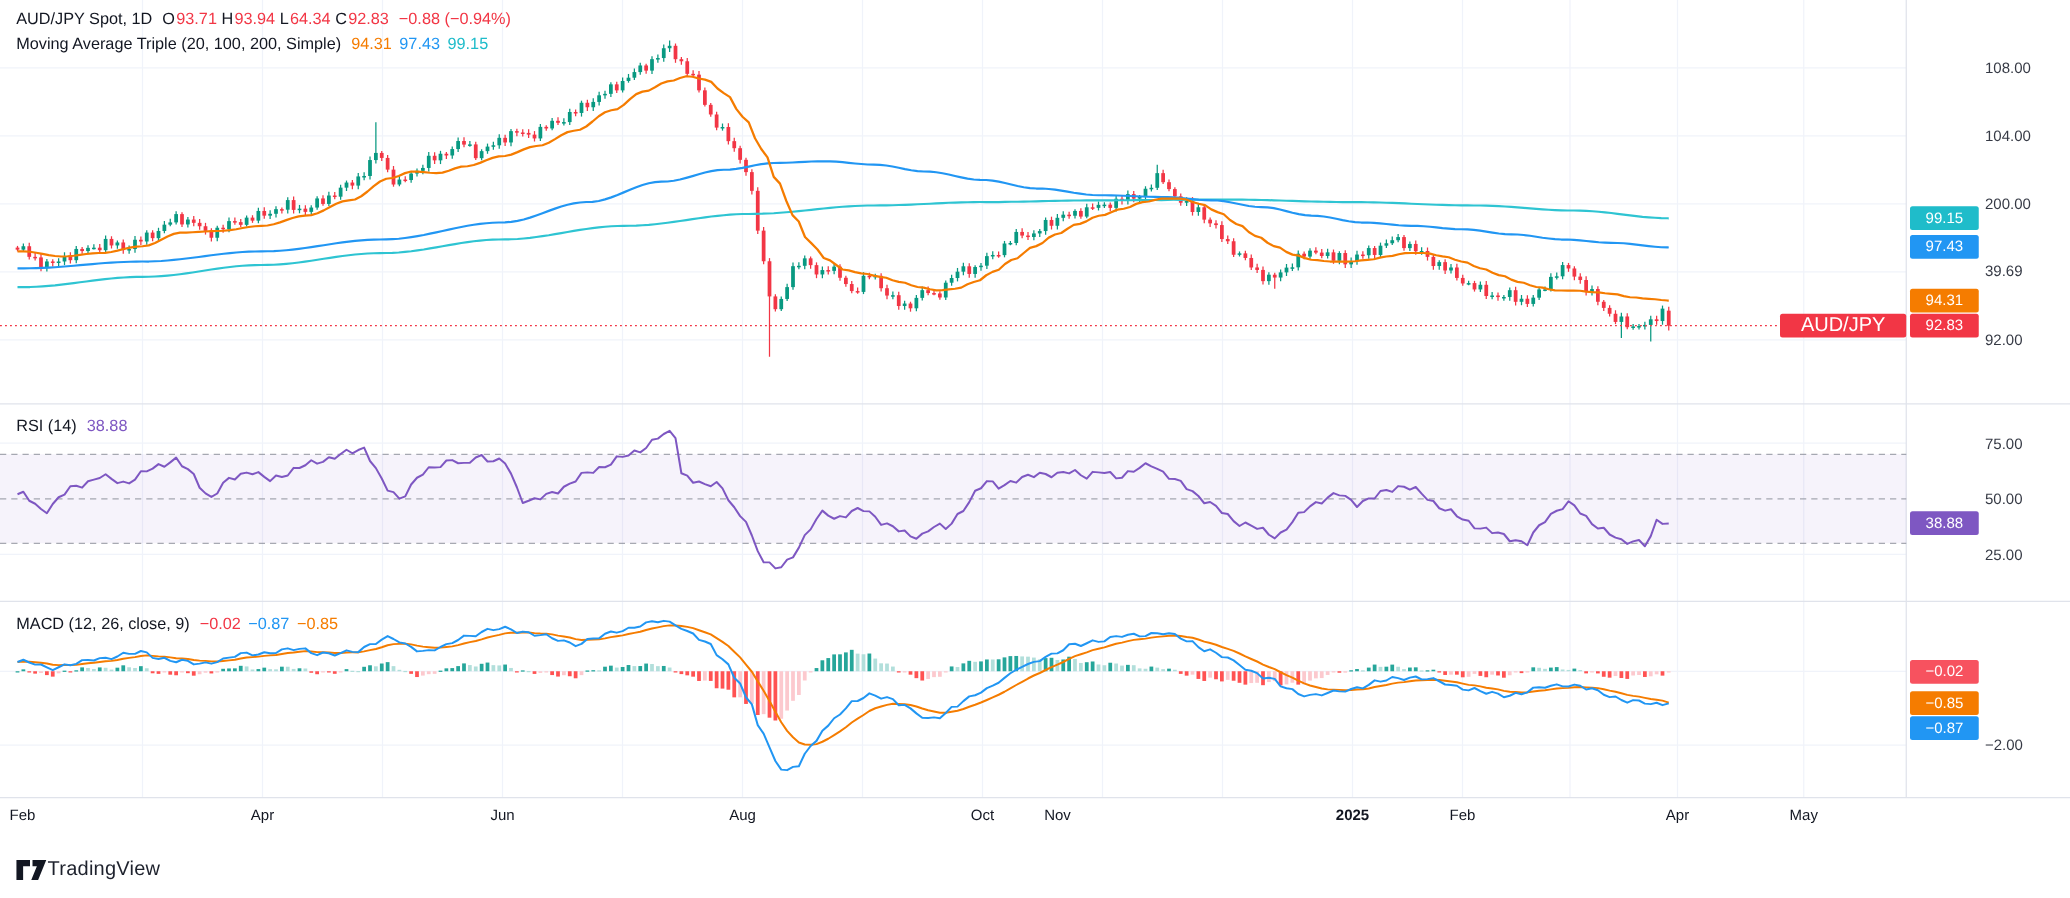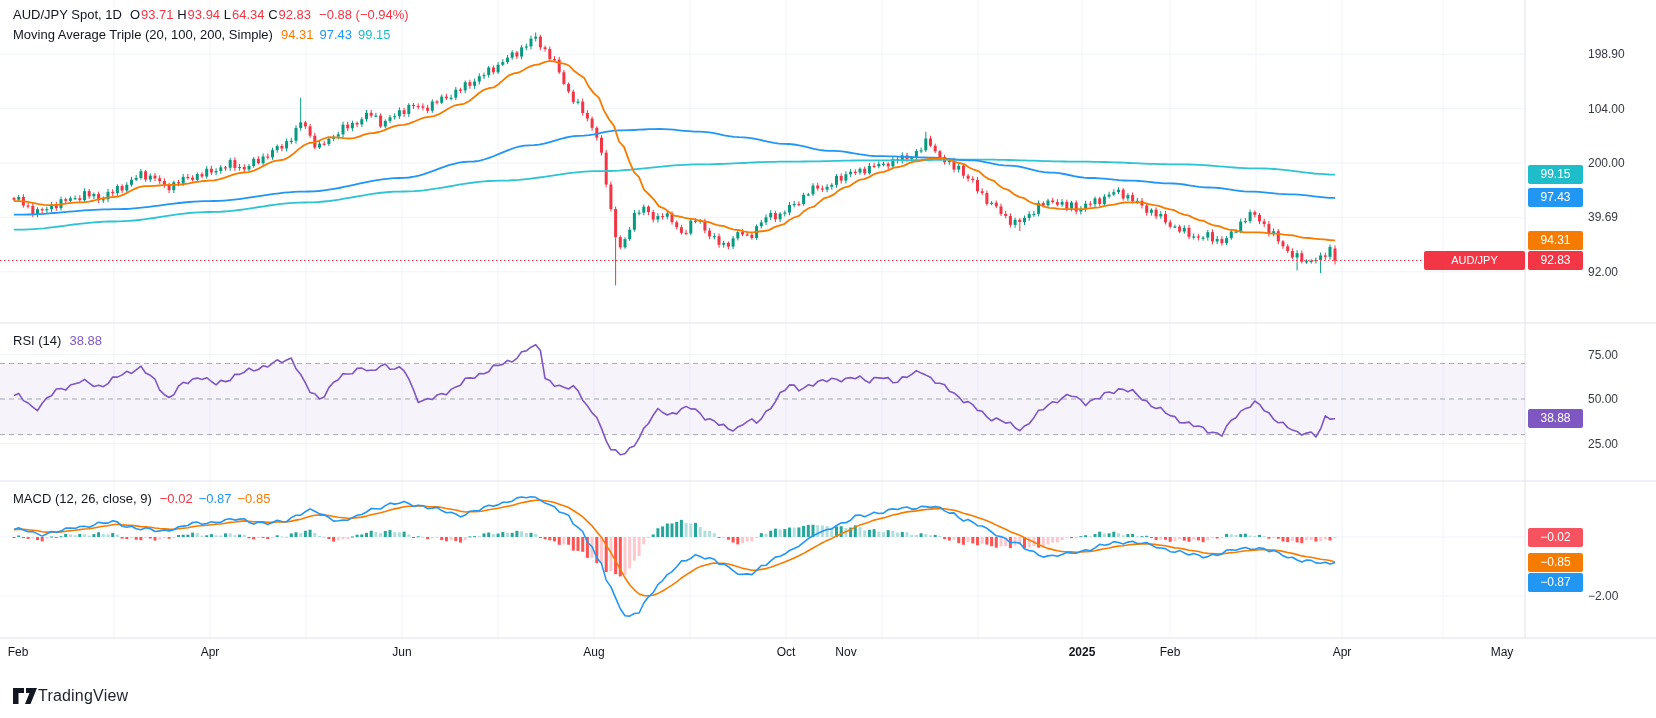--- a/index.html
+++ b/index.html
@@ -4,21 +4,21 @@
 <style>
   html,body{margin:0;padding:0}
   body{width:1656px;height:718px;position:relative;background:#fff;overflow:hidden;
        font-family:"Liberation Sans",sans-serif;-webkit-font-smoothing:antialiased;color:#131722}
   #cv{position:absolute;left:0;top:0}
   .legend-row{position:absolute;font-size:13px;white-space:nowrap;display:flex;gap:8px;align-items:baseline;z-index:5}
   .pair{display:inline-flex;gap:1px}
   .badge{position:absolute;left:1528px;width:55px;height:19px;line-height:19px;text-align:center;
          color:#fff;font-size:12px;border-radius:2px;z-index:6}
   .tagbox{position:absolute;left:1424px;width:101px;height:19px;line-height:19px;text-align:center;
-          color:#fff;font-size:11px;border-radius:2px;z-index:6}
+          color:#fff;font-size:16px;border-radius:2px;z-index:6}
   .axis-label{position:absolute;left:1588px;font-size:12px;color:#363a45;z-index:3}
   .time-label{position:absolute;font-size:12px;color:#131722;transform:translateX(-50%);z-index:3}
   .time-label.bold{font-weight:700}
   .footer{position:absolute;left:13px;top:687px;display:flex;align-items:center;gap:0;z-index:5}
   .footer .brand{font-size:16px;color:#1e222d;letter-spacing:.2px}
 </style>
 </head>
 <body>
 
 <svg id="cv" width="1656" height="718">
@@ -940,21 +940,21 @@
   <span>RSI (14)</span>
   <span id="rsi-val" style="color: rgb(126, 87, 194);">38.88</span>
 </div>
 
 <div class="legend-row" style="left:13px;top:491px">
   <span>MACD (12, 26, close, 9)</span>
   <span id="macd-vals"><span style="color: rgb(242, 54, 69); margin-right: 6px;">−0.02</span><span style="color: rgb(33, 150, 243); margin-right: 6px;">−0.87</span><span style="color: rgb(245, 124, 0); margin-right: 6px;">−0.85</span></span>
 </div>
 
 <div id="price-axis">
-    <div class="axis-label" style="top: 47.2px;">198.90</div>
+    <div class="axis-label" style="top: 47.2px;">108.00</div>
     <div class="axis-label" style="top: 101.6px;">104.00</div>
     <div class="axis-label" style="top: 156px;">200.00</div>
     <div class="axis-label" style="top: 210.4px;">39.69</div>
     <div class="axis-label" style="top: 264.8px;">92.00</div>
     <div class="axis-label" style="top: 347.5px;">75.00</div>
     <div class="axis-label" style="top: 392px;">50.00</div>
     <div class="axis-label" style="top: 436.5px;">25.00</div>
     <div class="axis-label" style="top: 589px;">−2.00</div>
     <div class="badge" style="background: rgb(31, 188, 202); top: 165.06px;">99.15</div>
     <div class="badge" style="background: rgb(33, 150, 243); top: 188.452px;">97.43</div>
@@ -969,21 +969,21 @@
 <div id="time-axis">
     <div class="time-label" style="left: 18px; top: 645px;">Feb</div>
     <div class="time-label" style="left: 210px; top: 645px;">Apr</div>
     <div class="time-label" style="left: 402px; top: 645px;">Jun</div>
     <div class="time-label" style="left: 594px; top: 645px;">Aug</div>
     <div class="time-label" style="left: 786px; top: 645px;">Oct</div>
     <div class="time-label" style="left: 834px; top: 645px; margin-left: 12px;">Nov</div>
     <div class="time-label bold" style="left: 1082px; top: 645px;">2025</div>
     <div class="time-label" style="left: 1170px; top: 645px;">Feb</div>
     <div class="time-label" style="left: 1342px; top: 645px;">Apr</div>
-    <div class="time-label" style="left: 1502px; top: 645px;">May</div>
+    <div class="time-label" style="left: 1443px; top: 645px;">May</div>
   </div>
 
 <div class="footer">
   <svg width="25" height="16" viewBox="0 0 25 16">
     <path d="M0 0 h11 v5 h-5.5 v11 h-5.5 z" fill="#131722"></path>
     <path d="M13 0 h11 l-6.5 16 h-5.5 l4.5-11 H13 z" fill="#131722"></path>
   </svg>
   <span class="brand">TradingView</span>
 </div>
 

